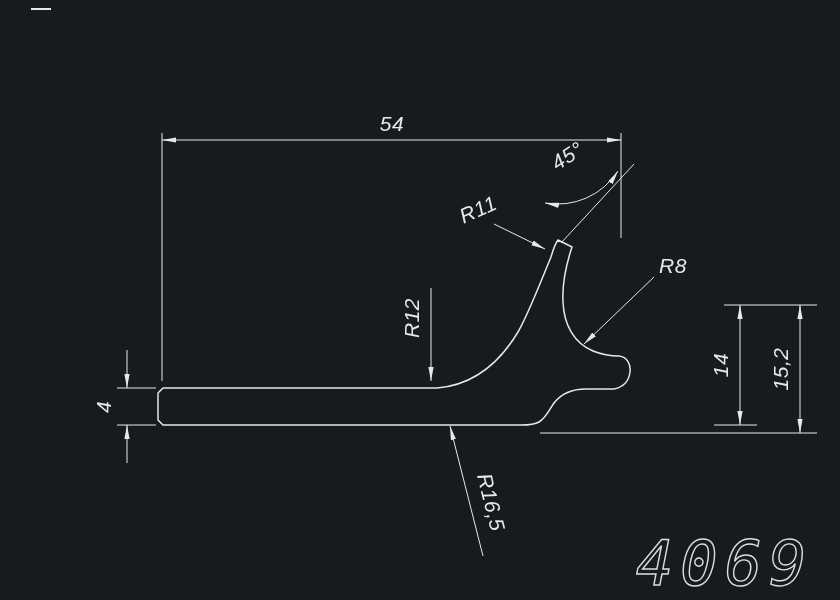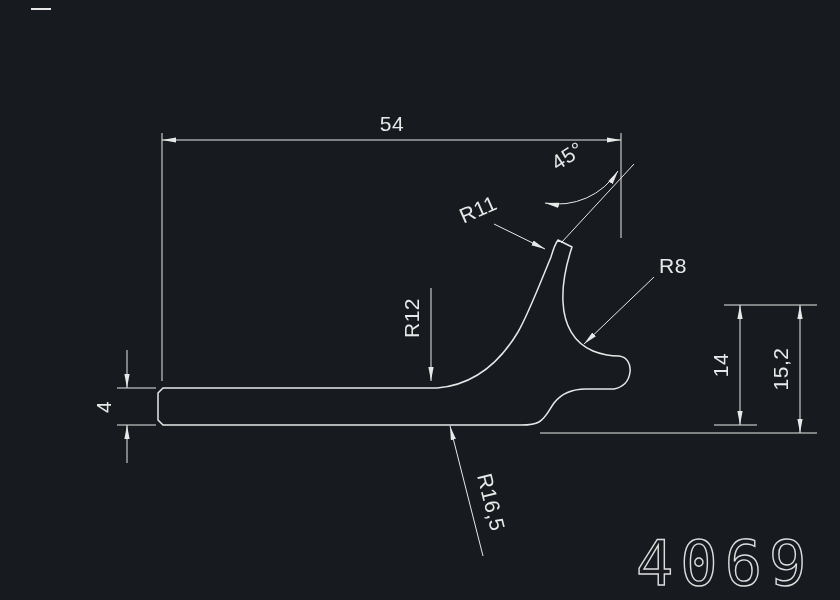--- a/index.html
+++ b/index.html
@@ -3,20 +3,21 @@
 <meta charset="utf-8">
 <style>
   html, body { margin: 0; padding: 0; background: #0e1013; }
   .canvas {
     position: relative;
     width: 840px;
     height: 600px;
     background: #171a1e;
     overflow: hidden;
     font-family: "Liberation Sans", sans-serif;
+    font-style: italic;
   }
   svg { display: block; }
   .geo   { stroke: #e8e8e8; stroke-width: 1.5; fill: none; stroke-linejoin: round; }
   .dim   { stroke: #e8e8e8; stroke-width: 1;   fill: none; }
   .dimtext {
     fill: #e8e8e8;
     font-family: "Liberation Sans", sans-serif;
     font-size: 21px;
     letter-spacing: 0.5px;
   }

